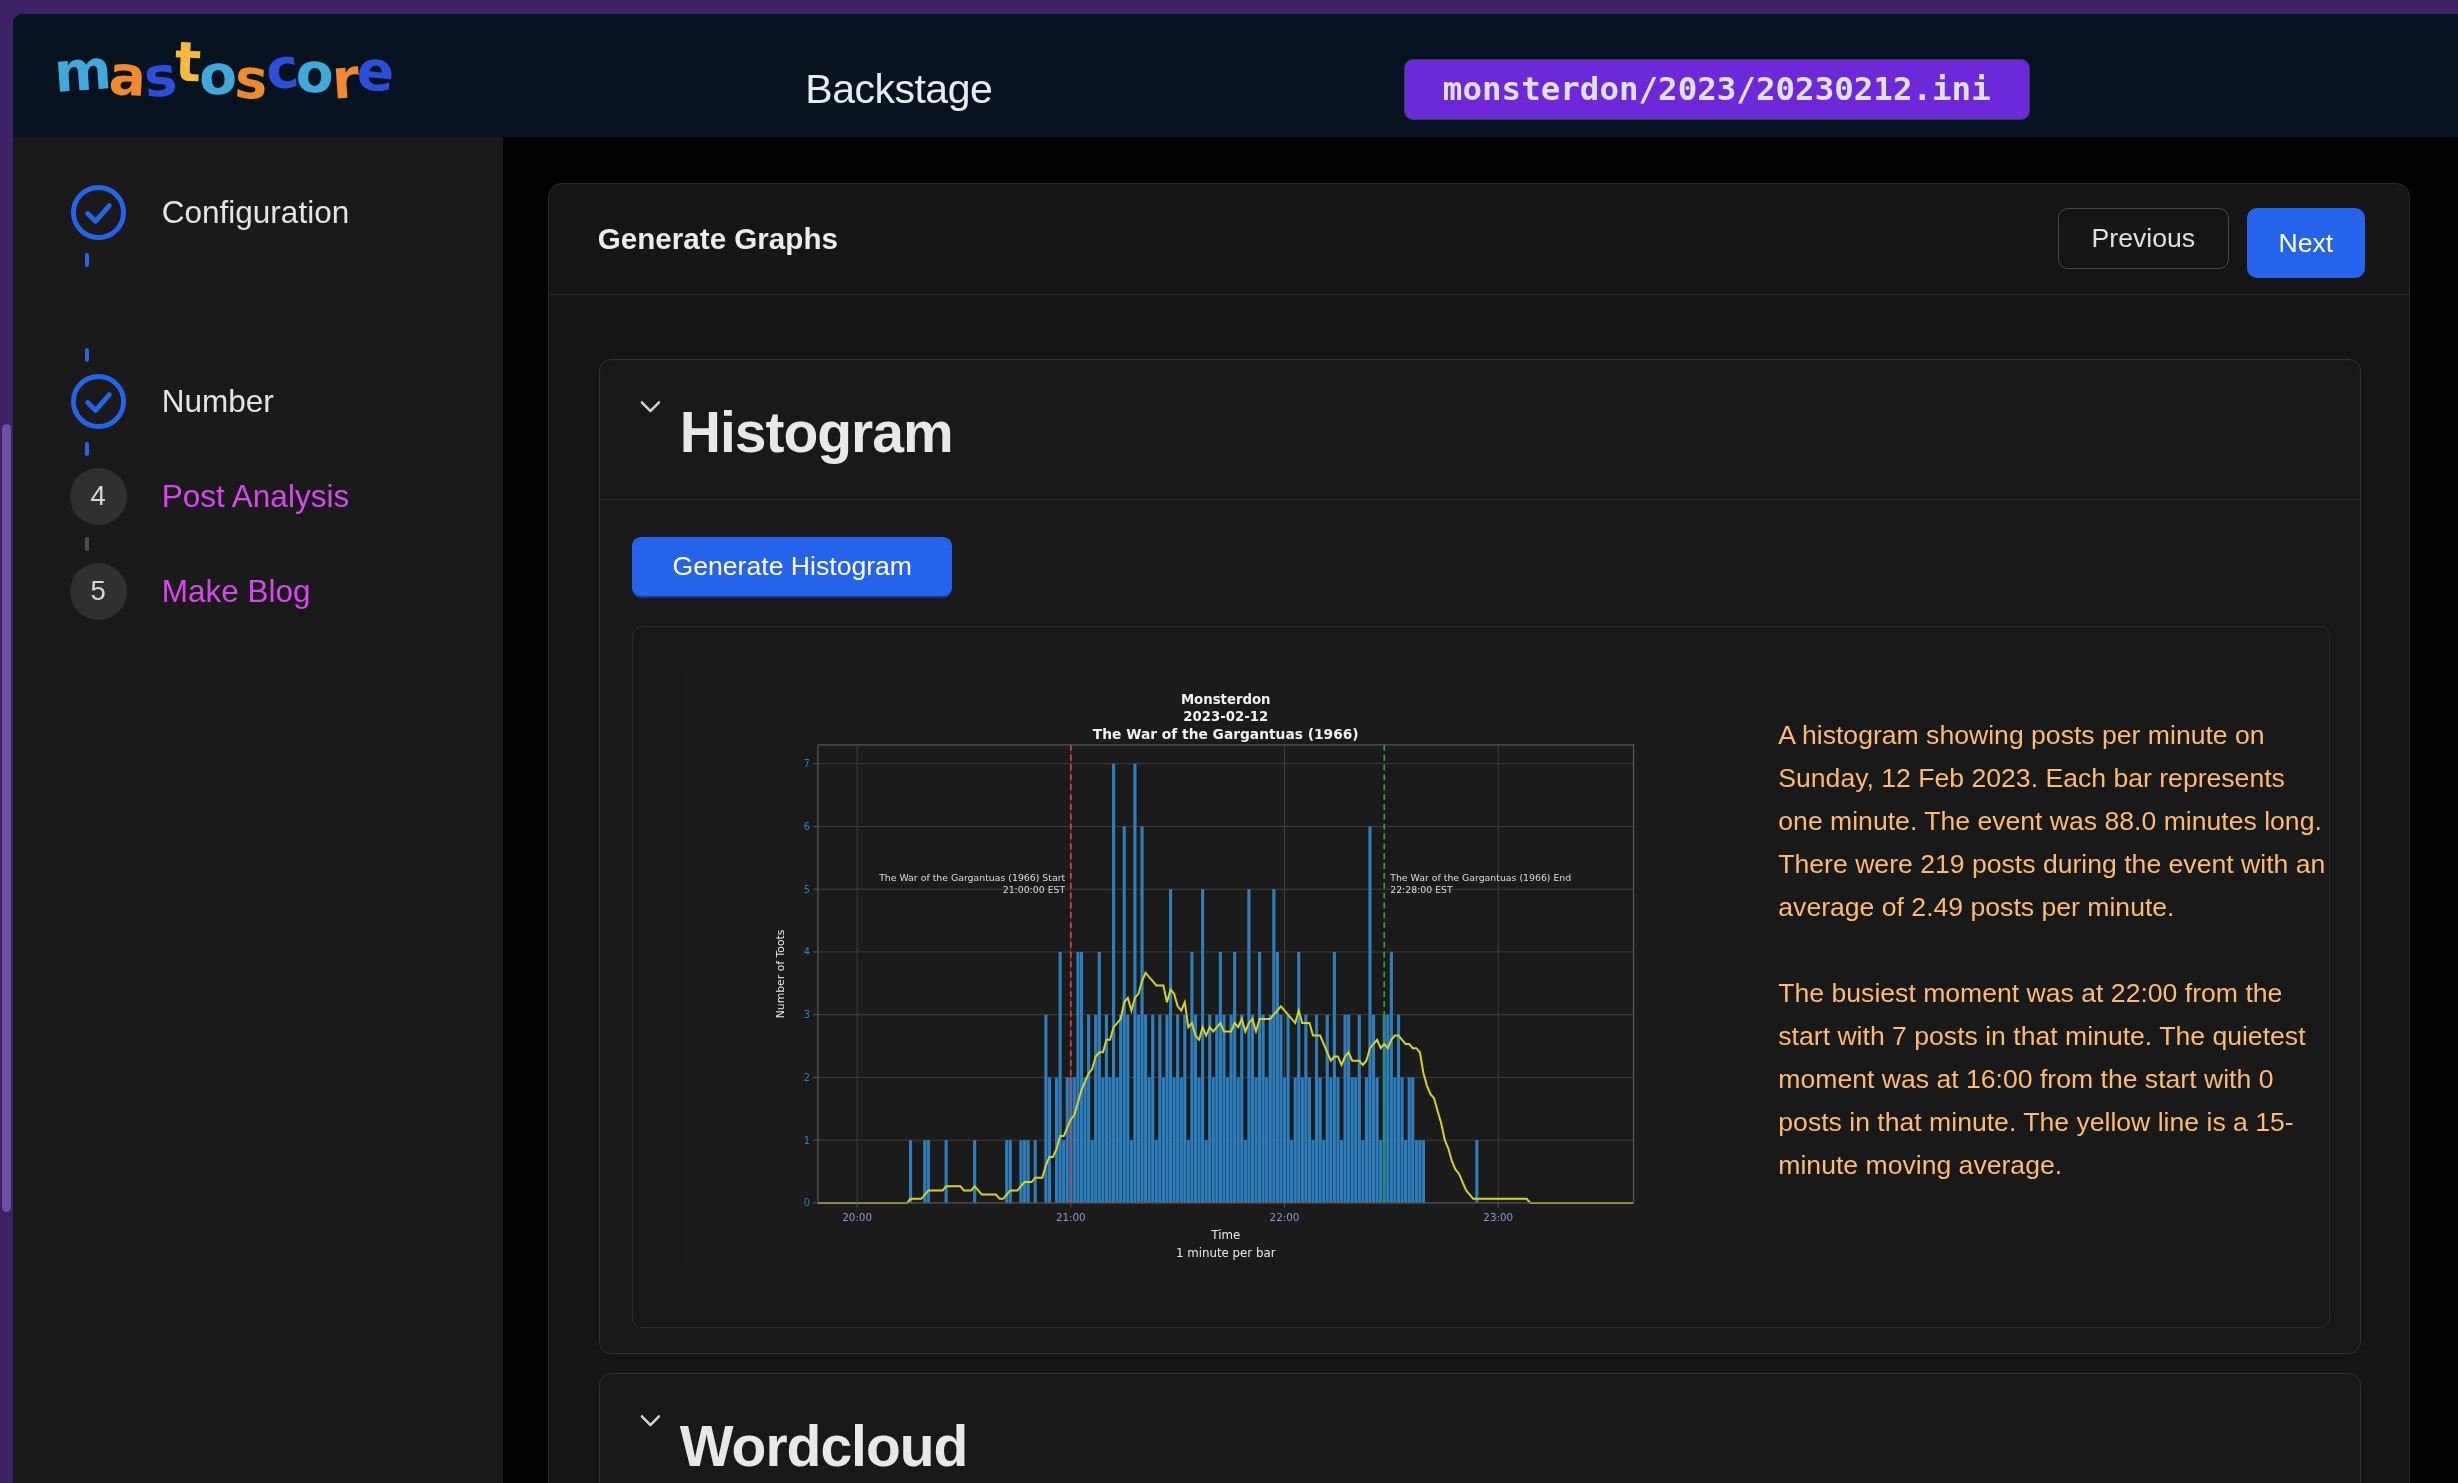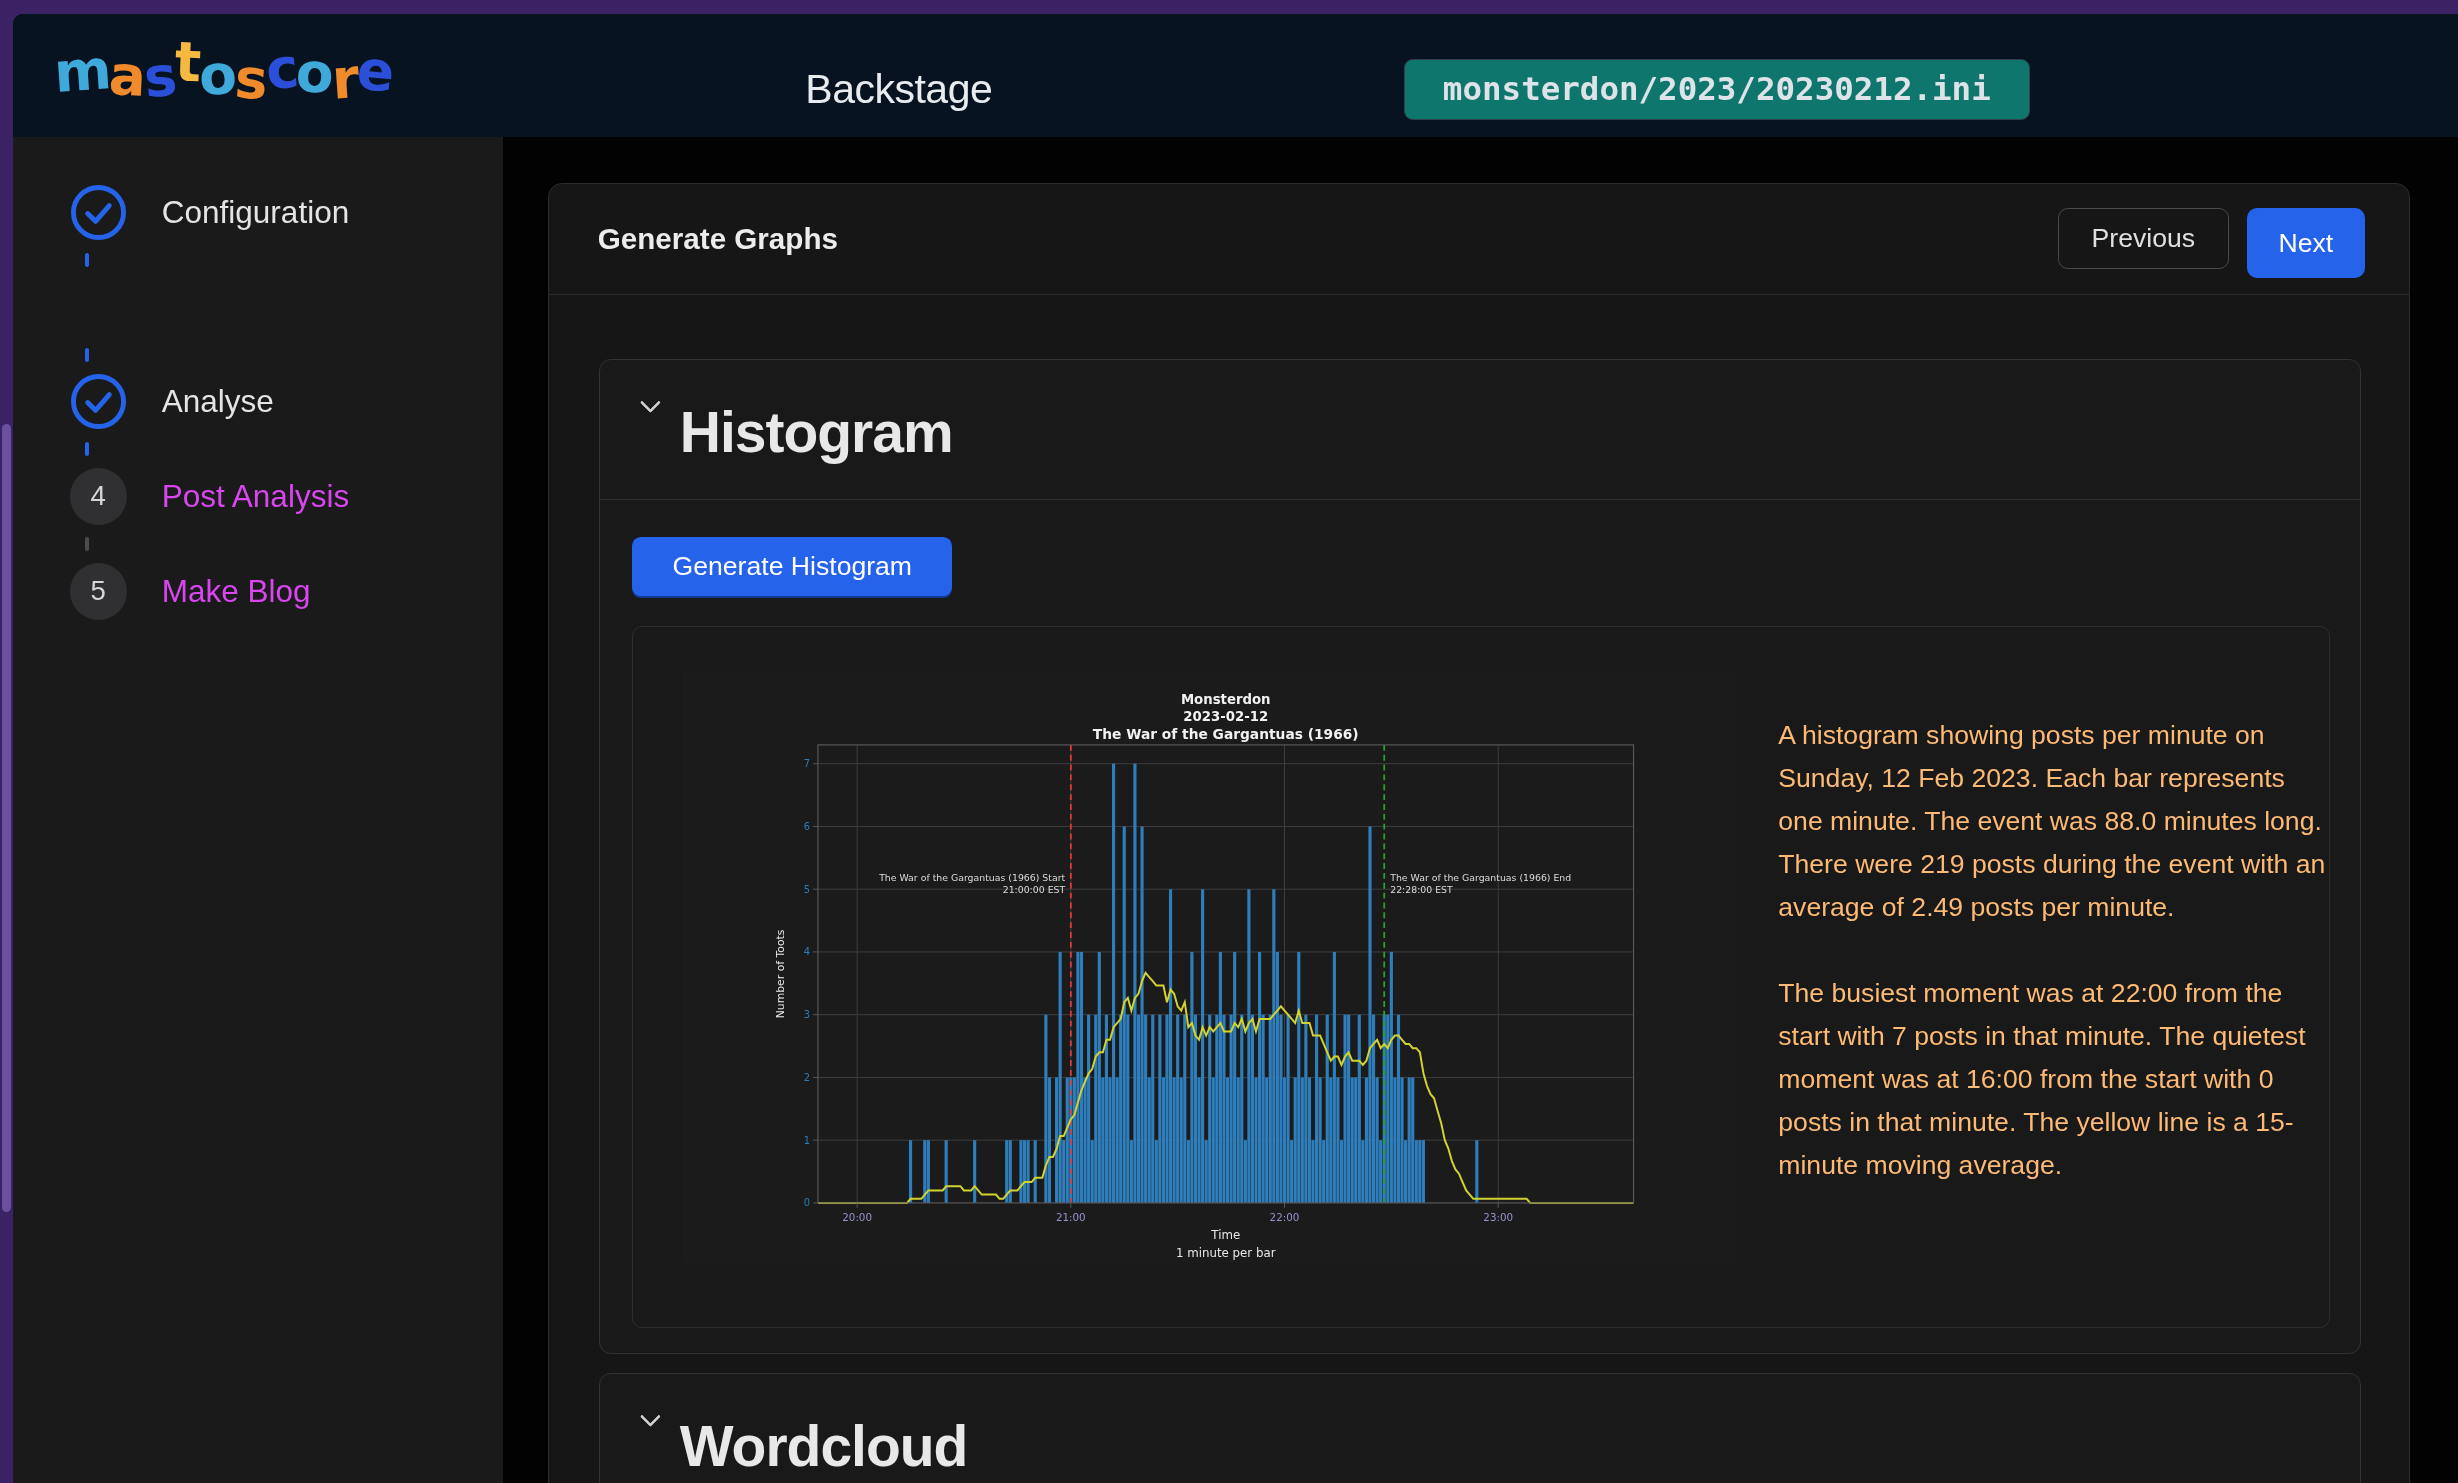--- a/index.html
+++ b/index.html
@@ -12,21 +12,21 @@
   #scroll-thumb { left:2px; top:424px; width:8.9px; height:788px; background:#6a4fa3; border-radius:4.9px; }
   #app { left:12.8px; top:13.8px; width:2446px; height:1470px; background:#000; border-top-left-radius:9.9px; overflow:hidden; }
 
   
   #header { left:0; top:0; width:2446px; height:123px; background:#071320; }
   #logo { left:41px; top:21.7px; height:85px; white-space:nowrap;
           font-family:"DejaVu Sans", sans-serif; font-weight:800; font-size:55px; letter-spacing:-2px; }
   #logo span { display:inline-block; position:relative; }
   #backstage { left:886px; top:52px; transform:translateX(-50%); font-size:41px; font-weight:400;
                color:#e9ecef; letter-spacing:-0.5px; }
-  #config-badge { left:1391px; top:45px; width:626px; height:61px; background:#0f766e;
+  #config-badge { left:1391px; top:45px; width:626px; height:61px; background:#6d28d9;
                   border:1px solid #33404e; border-radius:8.9px; color:#dde3e8;
                   font-family:"DejaVu Sans Mono", monospace; font-size:32.5px; font-weight:700;
                   display:flex; align-items:center; justify-content:center; letter-spacing:0px; }
 
   
   #sidebar { left:0; top:123px; width:490px; height:1347px; background:#1a1a1b; }
   .step { position:absolute; left:12px; width:530px; height:59px; display:flex; align-items:center; cursor:pointer; }
   .step-icon { position:absolute; left:45px; width:57px; height:57px; }
   .step-num { width:57px; height:57px; border-radius:50%; background:#303032; color:#d6d6d6;
               font-size:27.6px; display:flex; align-items:center; justify-content:center; }
@@ -90,21 +90,21 @@
           </svg></span>
         <span class="step-label">Configuration</span>
       </div>
       <div class="connector " style="top:116px"></div>
       <div class="connector " style="top:211px"></div>
       <div class="step done" style="top:235px">
        <span class="step-icon"><svg width="57" height="57" viewBox="0 0 58 58">
      <circle cx="29" cy="29" r="25.5" fill="none" stroke="#2563eb" stroke-width="5"></circle>
      <polyline points="18,30 26,38 40,22" fill="none" stroke="#2563eb" stroke-width="5" stroke-linecap="round" stroke-linejoin="round"></polyline>
           </svg></span>
-        <span class="step-label">Analyse</span>
+        <span class="step-label">Number</span>
       </div>
       <div class="connector " style="top:305px"></div>
       <div class="step todo" style="top:330px">
        <span class="step-icon">
           <span class="step-num">4</span>
         </span>
         <span class="step-label">Post Analysis</span>
       </div>
       <div class="connector gray" style="top:400px"></div>
       <div class="step todo" style="top:425px">

